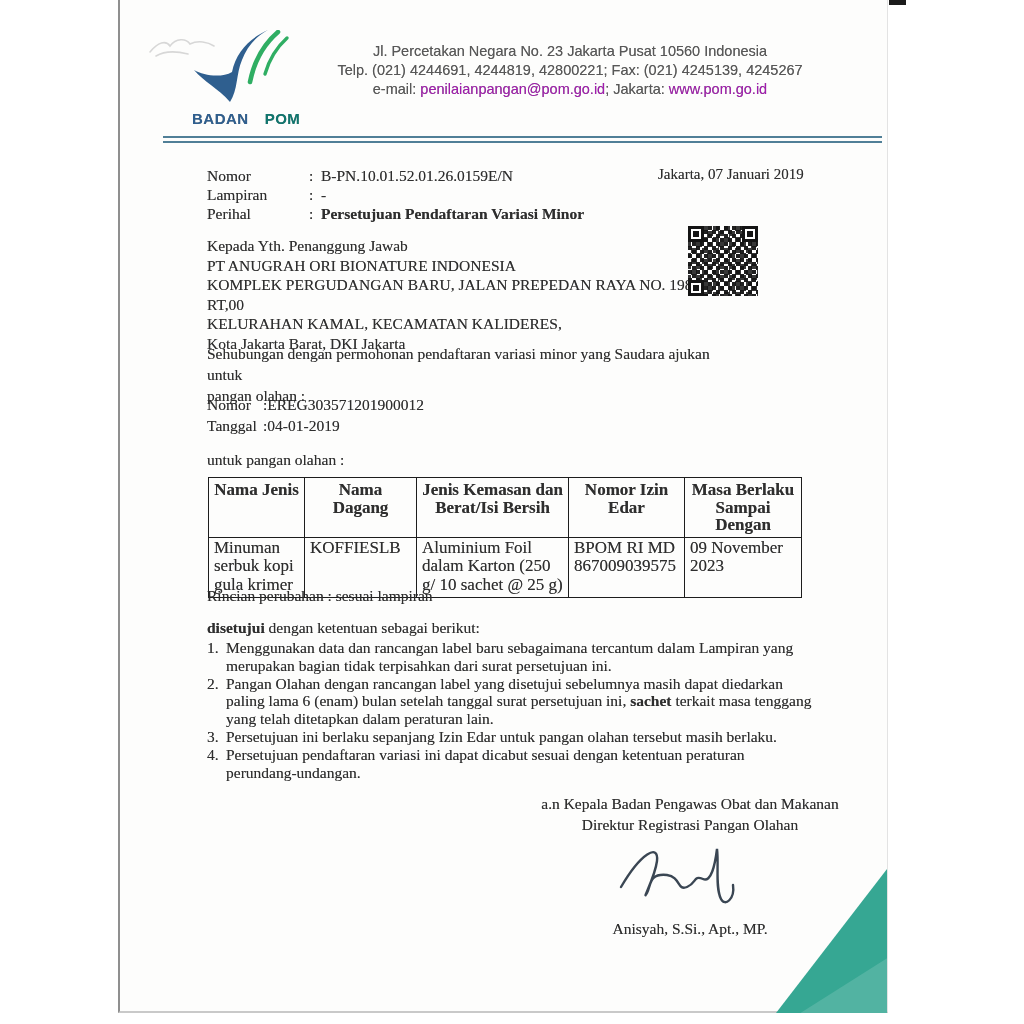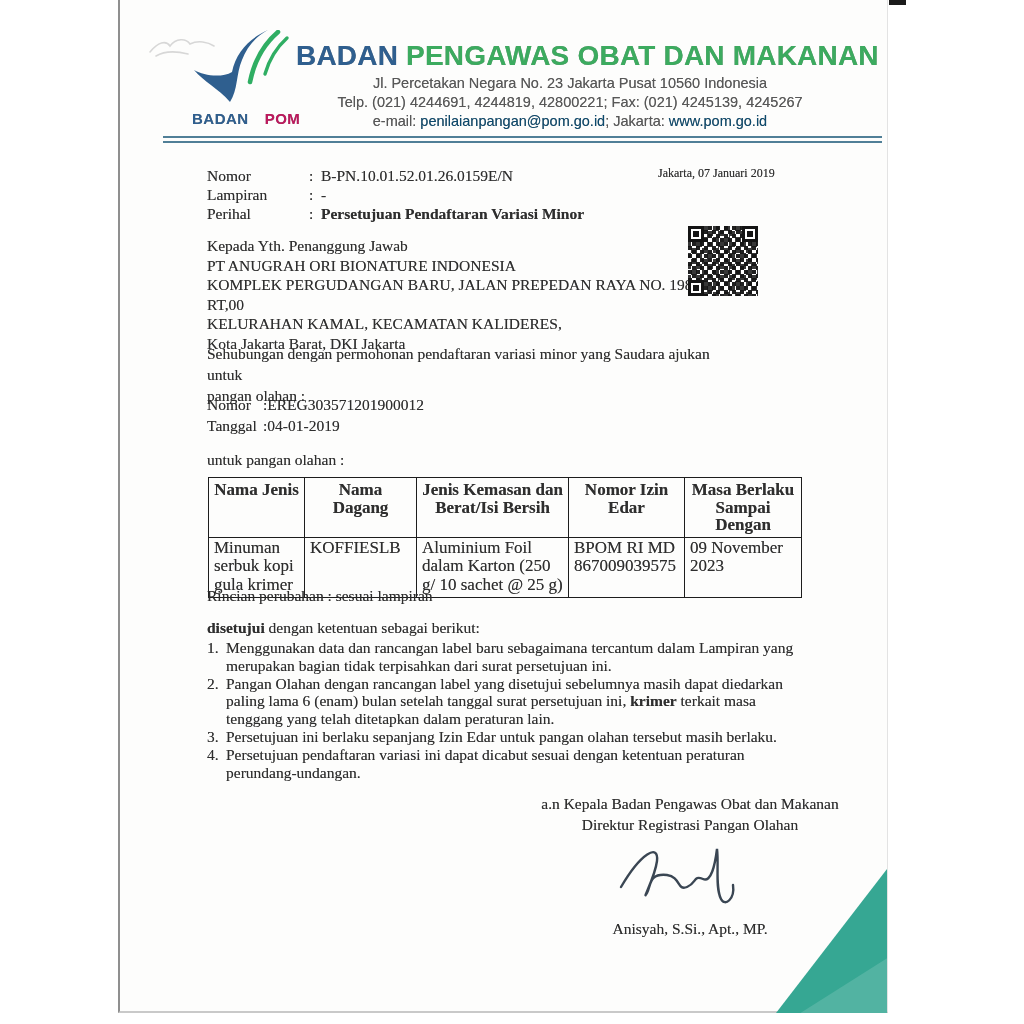--- a/index.html
+++ b/index.html
@@ -16,41 +16,41 @@
     border-right:1px solid #e3e3e3;
     border-bottom:2px solid #c9c9c9;
     box-sizing:border-box;
   }
   .scan{ text-shadow:0 0 .5px rgba(45,45,45,.55); }
 
   
   .logo-box{position:absolute;left:192px;top:30px;width:100px;height:92px;text-align:center;}
   .logo-text{font-family:"Liberation Sans","DejaVu Sans",sans-serif;font-weight:bold;font-size:15px;letter-spacing:.5px;margin-top:2px;}
   .logo-text .b{color:#2f5f8f;}
-  .logo-text .g{color:#be185d;margin-left:16px;text-align:right;}
+  .logo-text .g{color:#0f766e;margin-left:16px;text-align:right;}
   .smudge{position:absolute;left:146px;top:30px;opacity:.55;}
 
   .head-block{position:absolute;left:296px;top:40px;width:548px;text-align:center;
     font-family:"Liberation Sans","DejaVu Sans",sans-serif;}
   .head-title{font-size:28px;font-weight:bold;letter-spacing:.2px;white-space:nowrap;}
   .head-title .b{color:#2f5f8f;}
   .head-title .g{color:#3cab5f;}
   .head-line{font-size:14.5px;color:#585858;margin-top:3px;}
-  .head-line .lnk{color:#0c4a6e;margin-top:28px;}
+  .head-line .lnk{color:#a21caf;margin-top:28px;}
 
   .double-rule{position:absolute;left:163px;top:136px;width:719px;height:3px;
     border-top:2px solid #507f97;border-bottom:2px solid #507f97;}
 
   
   .meta{position:absolute;left:207px;top:166px;font-size:15.5px;line-height:19px;}
   .meta-row{display:flex;}
   .meta-label{width:102px;}
   .meta-colon{width:12px;}
   .bold{font-weight:bold;}
-  .dateline{position:absolute;left:658px;top:166px;width:160px;font-size:12px;}
+  .dateline{position:absolute;left:658px;top:166px;width:160px;font-size:15px;}
 
   
   .recipient{position:absolute;left:207px;top:236px;width:500px;font-size:15.5px;line-height:19.5px;}
 
   .qr{position:absolute;left:688px;top:226px;width:70px;height:70px;background:#fff;}
   .qr .mod{position:absolute;inset:0;
     background:
       repeating-conic-gradient(rgba(20,20,20,.95) 0% 25%, transparent 0% 50%) 0px 0px/8px 8px,
       repeating-conic-gradient(rgba(20,20,20,.85) 0% 25%, transparent 0% 50%) 3px 5px/11px 11px;}
   .finder{position:absolute;width:16px;height:16px;border:3px solid #141414;background:#fff;box-sizing:border-box;}
@@ -105,24 +105,20 @@
     <path d="M2 40 C 12 52, 26 58, 38 72 C 46 60, 44 44, 50 30 C 55 17, 64 6, 76 0 C 58 8, 44 22, 40 42 C 30 48, 12 46, 2 40 Z" fill="#2f5f8f"></path>
     <path d="M86 2 C 72 14, 62 32, 58 52" fill="none" stroke="#2fae63" stroke-width="4.6" stroke-linecap="round"></path>
     <path d="M95 8 C 85 17, 77 30, 73 44" fill="none" stroke="#2fae63" stroke-width="3.4" stroke-linecap="round"></path>
   </svg>
   <div class="logo-text scan">
     <span class="b">BADAN</span><span class="g">POM</span>
   </div>
 </div>
 
 <div class="head-block">
-  <div class="head-title scan">
-    <span class="b">BADAN</span>
-    <span class="g">PENGAWAS OBAT DAN MAKANAN</span>
-  </div>
   <div class="head-line scan">Jl. Percetakan Negara No. 23 Jakarta Pusat 10560 Indonesia</div>
   <div class="head-line scan">Telp. (021) 4244691, 4244819, 42800221; Fax: (021) 4245139, 4245267</div>
   <div class="head-line scan">
     <span>e-mail: </span><span class="lnk">penilaianpangan@pom.go.id</span><span>; Jakarta: </span><span class="lnk">www.pom.go.id</span>
   </div>
 </div>
 
 <div class="double-rule"></div>
 
 <div class="meta scan">
@@ -204,21 +200,21 @@
   <span class="bold">disetujui</span><span> dengan ketentuan sebagai berikut:</span>
 </div>
 
 <div class="conditions scan">
   <div class="cond">
     <span class="cond-num">1.</span>
     <span class="cond-text"><span>Menggunakan data dan rancangan label baru sebagaimana tercantum dalam Lampiran yang merupakan bagian tidak terpisahkan dari surat persetujuan ini.</span><span class="bold"></span><span></span></span>
   </div>
   <div class="cond">
     <span class="cond-num">2.</span>
-    <span class="cond-text"><span>Pangan Olahan dengan rancangan label yang disetujui sebelumnya masih dapat diedarkan paling lama 6 (enam) bulan setelah tanggal surat persetujuan ini, </span><span class="bold">krimer</span><span> terkait masa tenggang yang telah ditetapkan dalam peraturan lain.</span></span>
+    <span class="cond-text"><span>Pangan Olahan dengan rancangan label yang disetujui sebelumnya masih dapat diedarkan paling lama 6 (enam) bulan setelah tanggal surat persetujuan ini, </span><span class="bold">sachet</span><span> terkait masa tenggang yang telah ditetapkan dalam peraturan lain.</span></span>
   </div>
   <div class="cond">
     <span class="cond-num">3.</span>
     <span class="cond-text"><span>Persetujuan ini berlaku sepanjang Izin Edar untuk pangan olahan tersebut masih berlaku.</span><span class="bold"></span><span></span></span>
   </div>
   <div class="cond">
     <span class="cond-num">4.</span>
     <span class="cond-text"><span>Persetujuan pendaftaran variasi ini dapat dicabut sesuai dengan ketentuan peraturan perundang-undangan.</span><span class="bold"></span><span></span></span>
   </div>
 </div>

